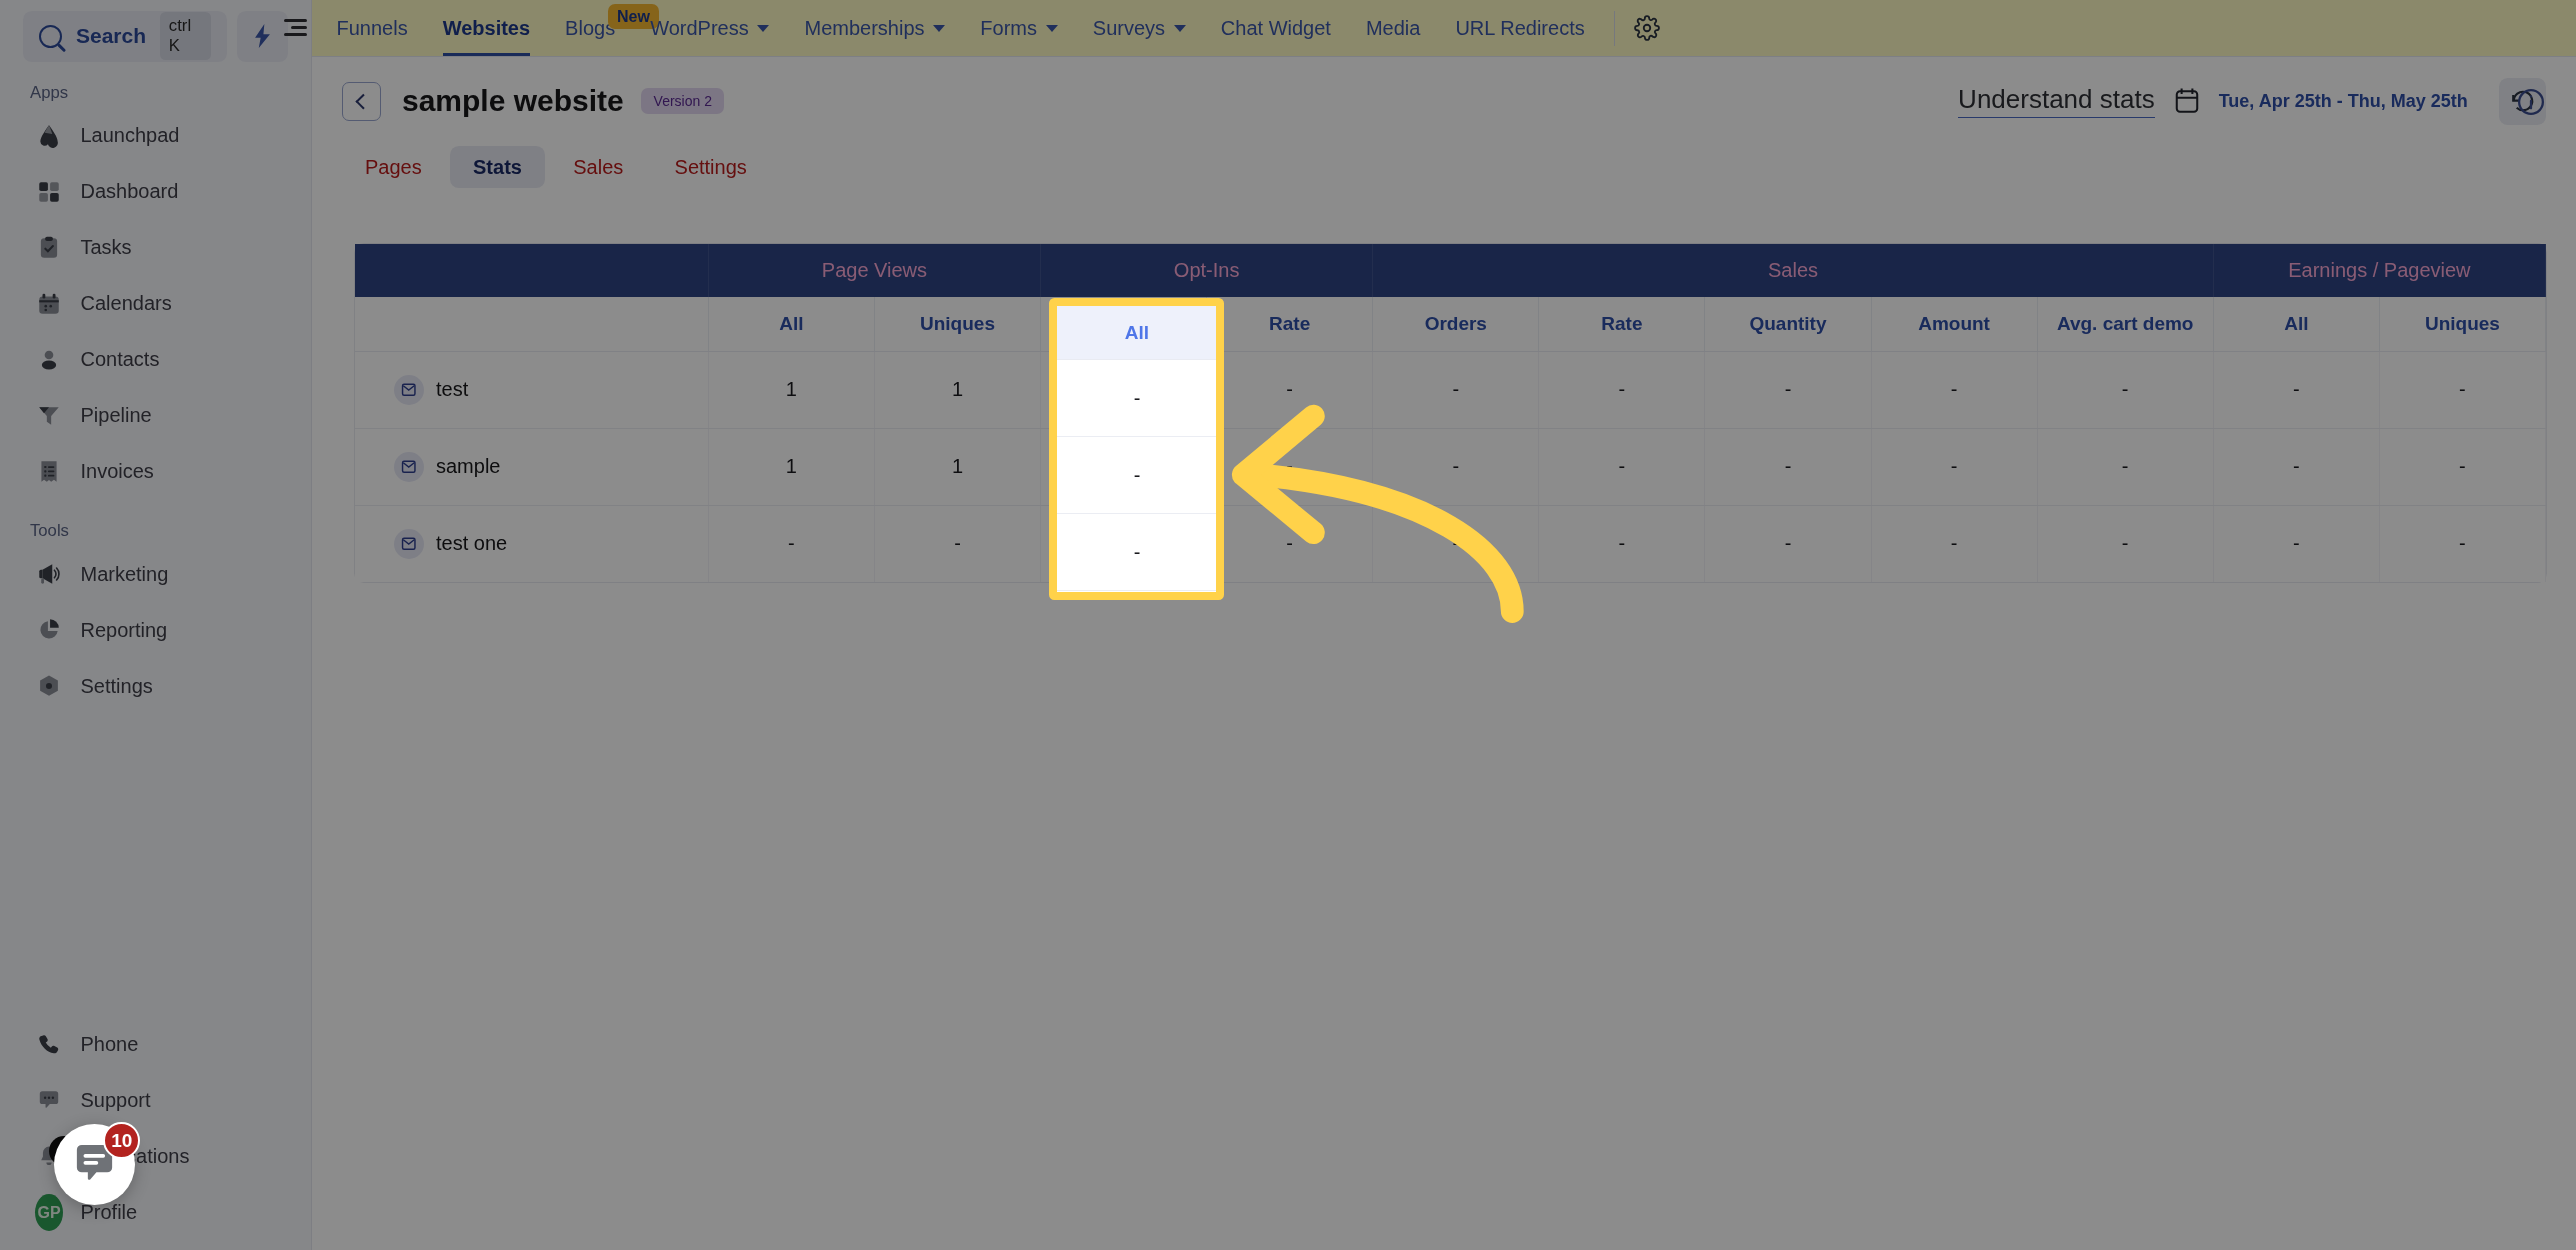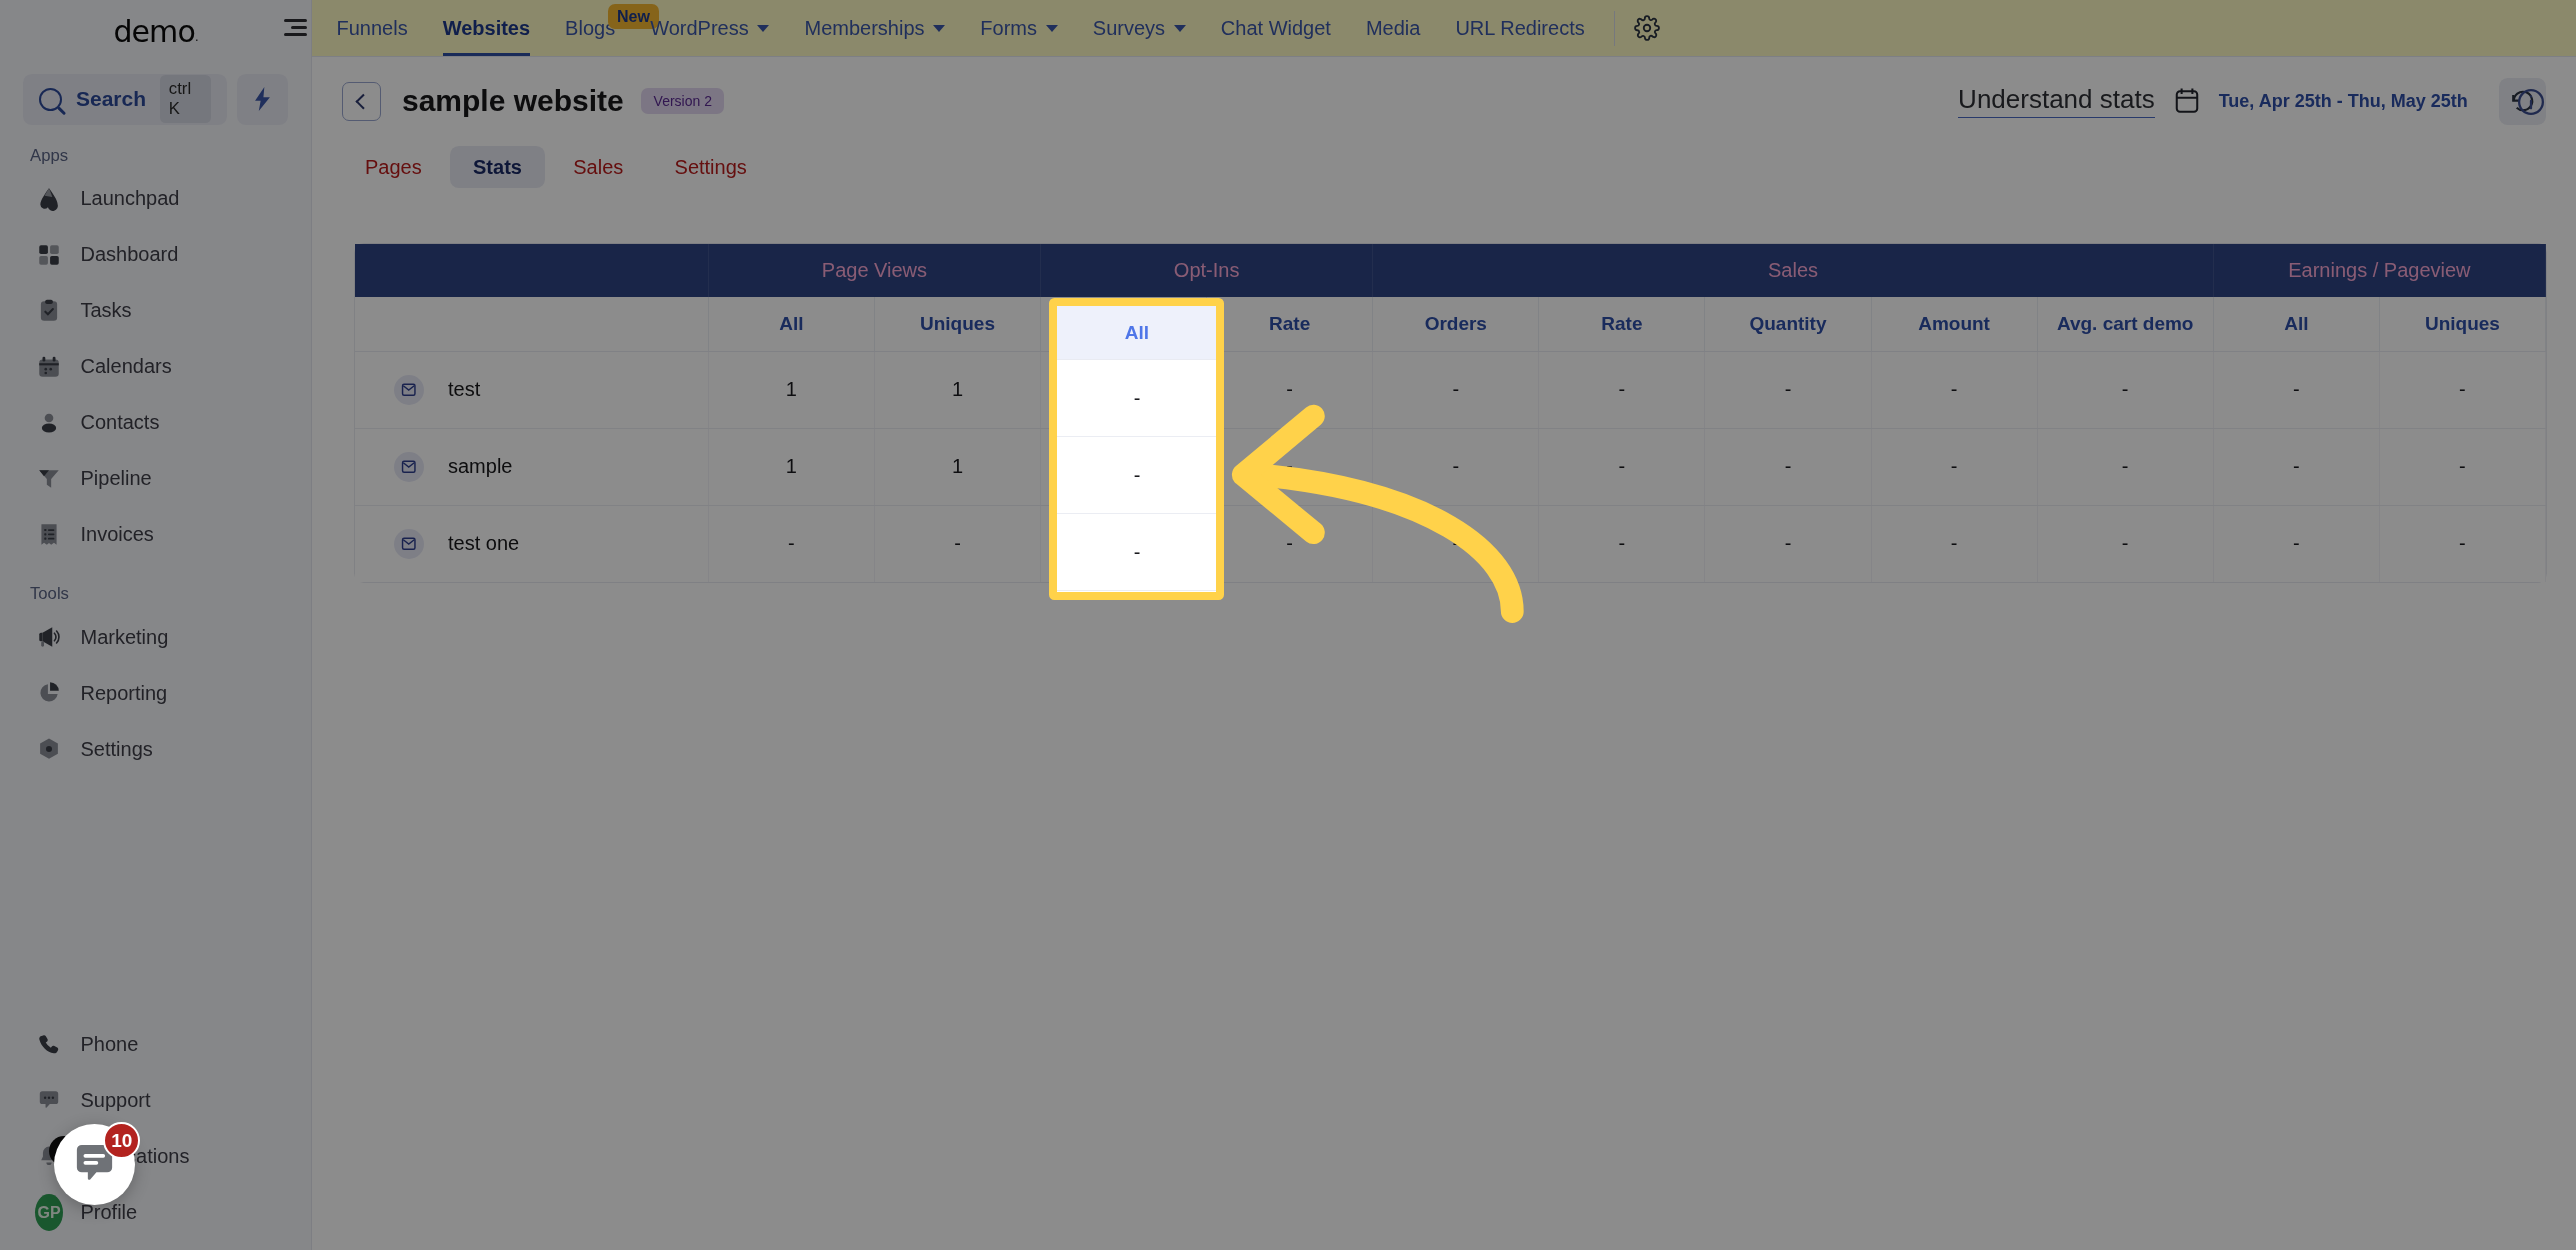--- a/index.html
+++ b/index.html
@@ -182,21 +182,21 @@
     background:#ffffff; color:#2f4fa8; font-size: 19px; font-weight:700;
     height: 54px; text-align:center; border-right:0.9px solid #eceef4; border-bottom:0.9px solid #e9ebf2;
   }
   tbody td {
     height: 77px; text-align:center; font-size: 20px; color:#1a1a1f;
     border-bottom: 0.9px solid #ebedf3; border-right:0.9px solid #f2f3f7;
     background:#fff;
   }
   tbody tr:last-child td { border-bottom: none; }
   td.name-cell { text-align:left; padding-left: 39px; }
-  .name-inner { display:flex; align-items:center; gap: 24px; }
+  .name-inner { display:flex; align-items:center; gap: 12px; }
   .mail-ic-wrap {
     width: 30px; height:30px; border-radius:50%; background:#e6e8f5;
     display:flex; align-items:center; justify-content:center; flex:none;
   }
   .row-name { font-size: 20px; color:#18181b; font-weight: 500; }
   col.c-name { width: 351px; }
   col.c-std  { width: 165px; }
   col.c-wide { width: 175px; }
 
   
@@ -234,24 +234,20 @@
     font-size:19px; font-weight:700; display:flex; align-items:center; justify-content:center;
     border: 2.6px solid #fff;
   }
 </style>
 </head>
 <body>
 
 <div id="root">
 
   <aside class="sidebar">
-    <div class="brand">
-      <span>demo</span>
-        <sup>.</sup>
-    </div>
 
     <div class="search-row">
       <div class="search-box">
         <span class="magnifier"></span>
         <span class="search-label">Search</span>
         <span class="kbd">ctrl K</span>
       </div>
       <div class="bolt-btn">
         <svg width="23" height="26" viewBox="0 0 24 28">
           <path d="M14 1 L4 16 h6 l-2 11 L20 12 h-7 z" fill="#3b57a8"></path>

